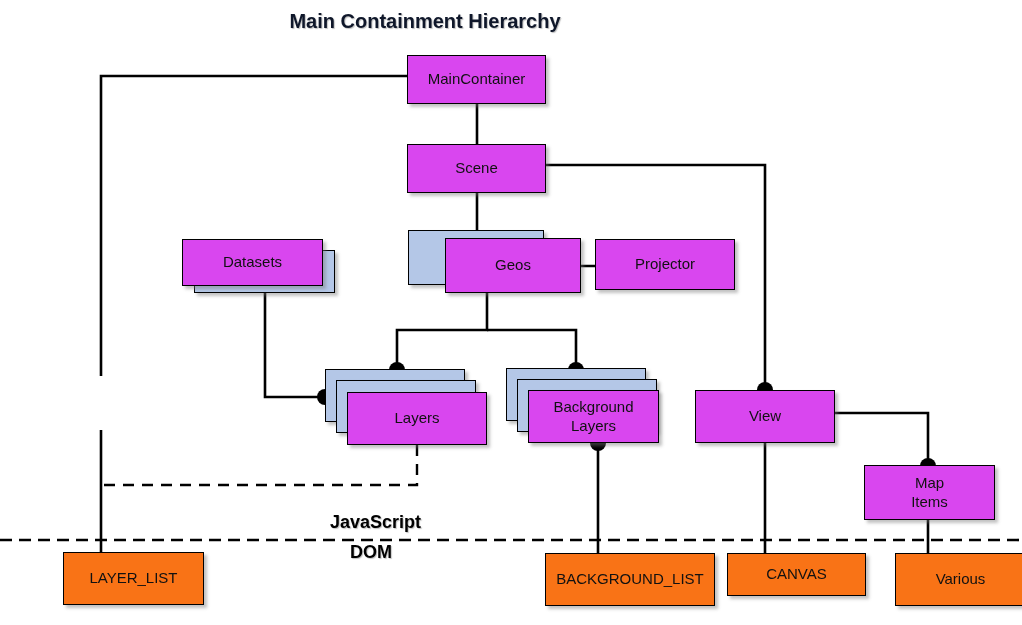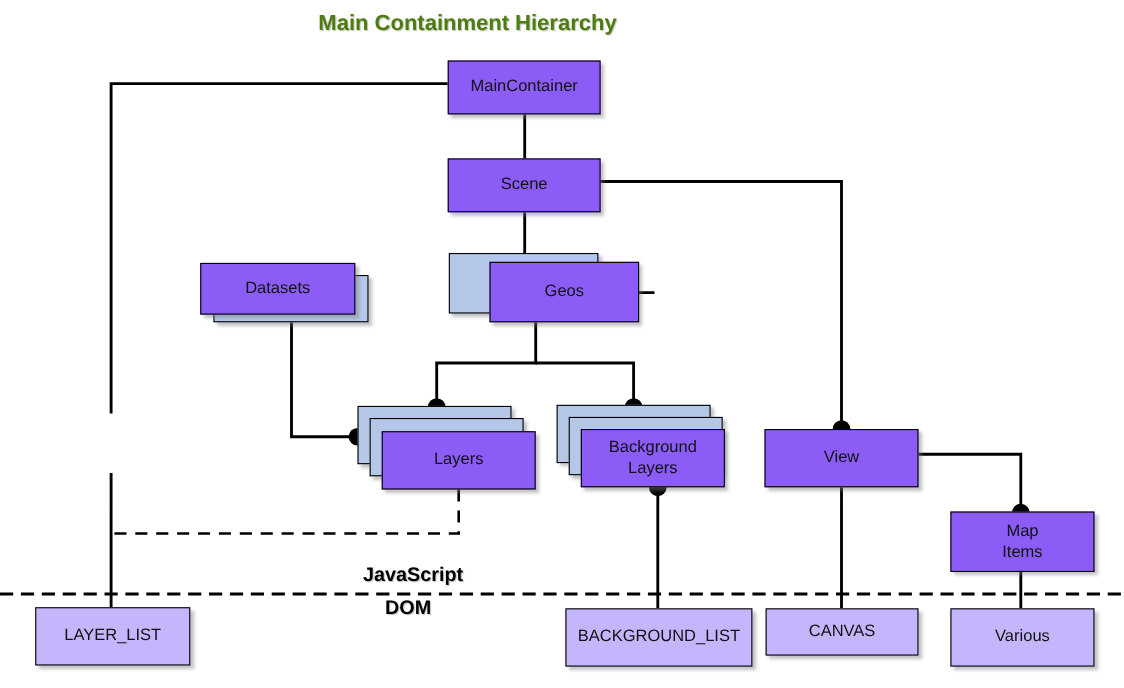--- a/index.html
+++ b/index.html
@@ -23,39 +23,39 @@
     pointer-events: none;
   }
   .title {
     position: absolute;
     left: 0;
     top: 10px;
     width: 850px;
     text-align: center;
     font-size: 20px;
     font-weight: bold;
-    color: #4d7c0f;
+    color: #0f172a;
     text-shadow: 1px 1px 1px rgba(140,140,140,0.55);
   }
   .node {
     position: absolute;
     box-sizing: border-box;
     border: 1.6px solid #000000;
     display: flex;
     align-items: center;
     justify-content: center;
     text-align: center;
     font-size: 15px;
     color: #111111;
     line-height: 1.22;
     box-shadow: 3px 3px 3px rgba(120,120,120,0.45);
     z-index: 5;
   }
-  .blue { background: #8b5cf6; }
-  .green { background: #c4b5fd; }
+  .blue { background: #d946ef; }
+  .green { background: #f97316; margin-left: 31px; }
   .ghost {
     position: absolute;
     box-sizing: border-box;
     border: 1.6px solid #000000;
     background: #b4c7e7;
     box-shadow: 3px 3px 3px rgba(120,120,120,0.45);
     z-index: 3;
   }
   .ghost.g2 { z-index: 4; }
   .band-label {
@@ -140,20 +140,23 @@
   </div>
 
   <div class="node blue" style="left:407px; top:144px; width:139px; height:49px;">
     <span>Scene</span>
   </div>
 
   <div class="node blue" style="left:419px; top:238px; width:136px; height:55px;margin-left:26px;">
     <span>Geos</span>
   </div>
 
+  <div class="node blue" style="left:595px; top:239px; width:140px; height:51px;">
+    <span>Projector</span>
+  </div>
 
 
   <div class="node blue" style="left:347px; top:392px; width:140px; height:53px;">
     <span>Layers</span>
   </div>
 
   <div class="node blue" style="left:528px; top:390px; width:131px; height:53px; padding:0 6px;">
     <span style="white-space: pre-line;">Background
 Layers</span>
   </div>

